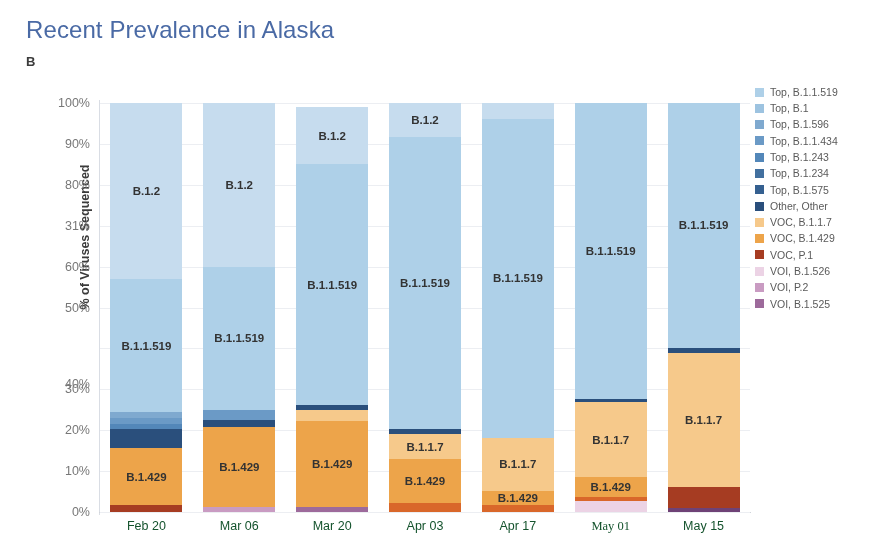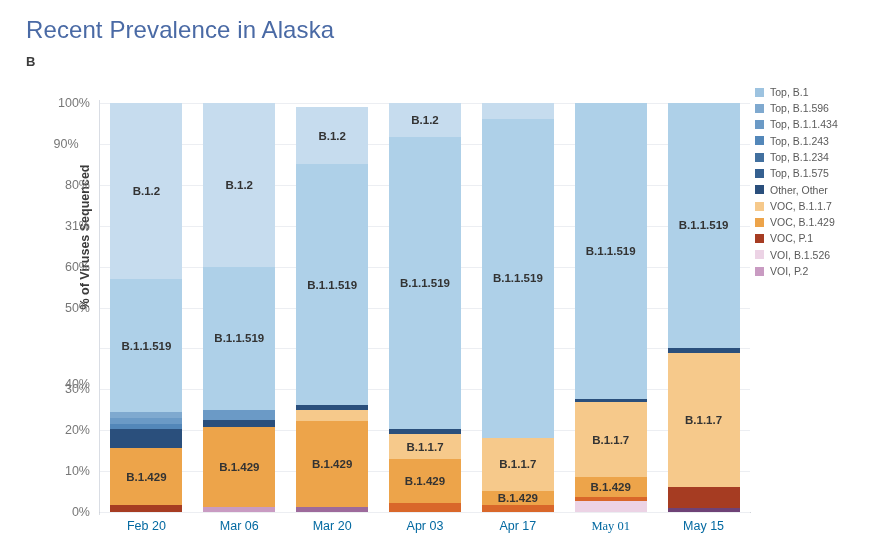--- a/index.html
+++ b/index.html
@@ -114,21 +114,21 @@
     color: #333333;
     white-space: nowrap;
     pointer-events: none;
   }
   .xtick-label {
     position: absolute;
     top: 519px;
     width: 110px;
     text-align: center;
     font-size: 12.5px;
-    color: #0369a1;
+    color: #14532d;
     white-space: nowrap;
   }
   #legend {
     position: absolute;
     left: 755px;
     top: 84px;
     width: 125px;
   }
   .legend-row {
     display: flex;
@@ -166,21 +166,21 @@
   <div id="ytick-container">
       <div class="ytick-label" style="top: 512px; left: 42px;">0%</div>
       <div class="ytick-label" style="top: 471.1px; left: 42px;">10%</div>
       <div class="ytick-label" style="top: 430.2px; left: 42px;">20%</div>
       <div class="ytick-label" style="top: 389.3px; left: 42px;">30%</div>
       <div class="ytick-label" style="top: 348.4px; left: 42px; margin-top: 36px;">40%</div>
       <div class="ytick-label" style="top: 307.5px; left: 42px;">50%</div>
       <div class="ytick-label" style="top: 266.6px; left: 42px;">60%</div>
       <div class="ytick-label" style="top: 225.7px; left: 42px;">31%</div>
       <div class="ytick-label" style="top: 184.8px; left: 42px;">80%</div>
-      <div class="ytick-label" style="top: 143.9px; left: 42px; text-align: center;">90%</div>
+      <div class="ytick-label" style="top: 143.9px; left: 42px;">90%</div>
       <div class="ytick-label" style="top: 103px; left: 42px;">100%</div>
     </div>
 
   <div id="plot-area">
     <div id="gridlines">
         <div class="gridline" style="top: 409px;"></div>
         <div class="gridline" style="top: 368.1px;"></div>
         <div class="gridline" style="top: 327.2px;"></div>
         <div class="gridline" style="top: 286.3px;"></div>
         <div class="gridline" style="top: 245.4px;"></div>
@@ -298,20 +298,24 @@
       <div class="xtick-label" style="left: 184.286px;">Mar 06</div>
       <div class="xtick-label" style="left: 277.143px;">Mar 20</div>
       <div class="xtick-label" style="left: 370px;">Apr 03</div>
       <div class="xtick-label" style="left: 462.857px;">Apr 17</div>
       <div class="xtick-label" style="left: 555.714px; font-family: Liberation Serif, serif;">May 01</div>
       <div class="xtick-label" style="left: 648.571px;">May 15</div>
     </div>
 
   <div id="legend">
       <div class="legend-row">
+        <span class="legend-swatch" style="background: rgb(174, 208, 232);"></span>
+        <span class="legend-text">Top, B.1.1.519</span>
+      </div>
+      <div class="legend-row">
         <span class="legend-swatch" style="background: rgb(157, 195, 224);"></span>
         <span class="legend-text">Top, B.1</span>
       </div>
       <div class="legend-row">
         <span class="legend-swatch" style="background: rgb(127, 169, 207);"></span>
         <span class="legend-text">Top, B.1.596</span>
       </div>
       <div class="legend-row">
         <span class="legend-swatch" style="background: rgb(107, 154, 198);"></span>
         <span class="legend-text">Top, B.1.1.434</span>
@@ -345,15 +349,19 @@
         <span class="legend-text">VOC, P.1</span>
       </div>
       <div class="legend-row">
         <span class="legend-swatch" style="background: rgb(236, 211, 229);"></span>
         <span class="legend-text">VOI, B.1.526</span>
       </div>
       <div class="legend-row">
         <span class="legend-swatch" style="background: rgb(201, 155, 194);"></span>
         <span class="legend-text">VOI, P.2</span>
       </div>
+      <div class="legend-row">
+        <span class="legend-swatch" style="background: rgb(157, 106, 155);"></span>
+        <span class="legend-text">VOI, B.1.525</span>
+      </div>
     </div>
 
 </div>
 
 </body></html>

